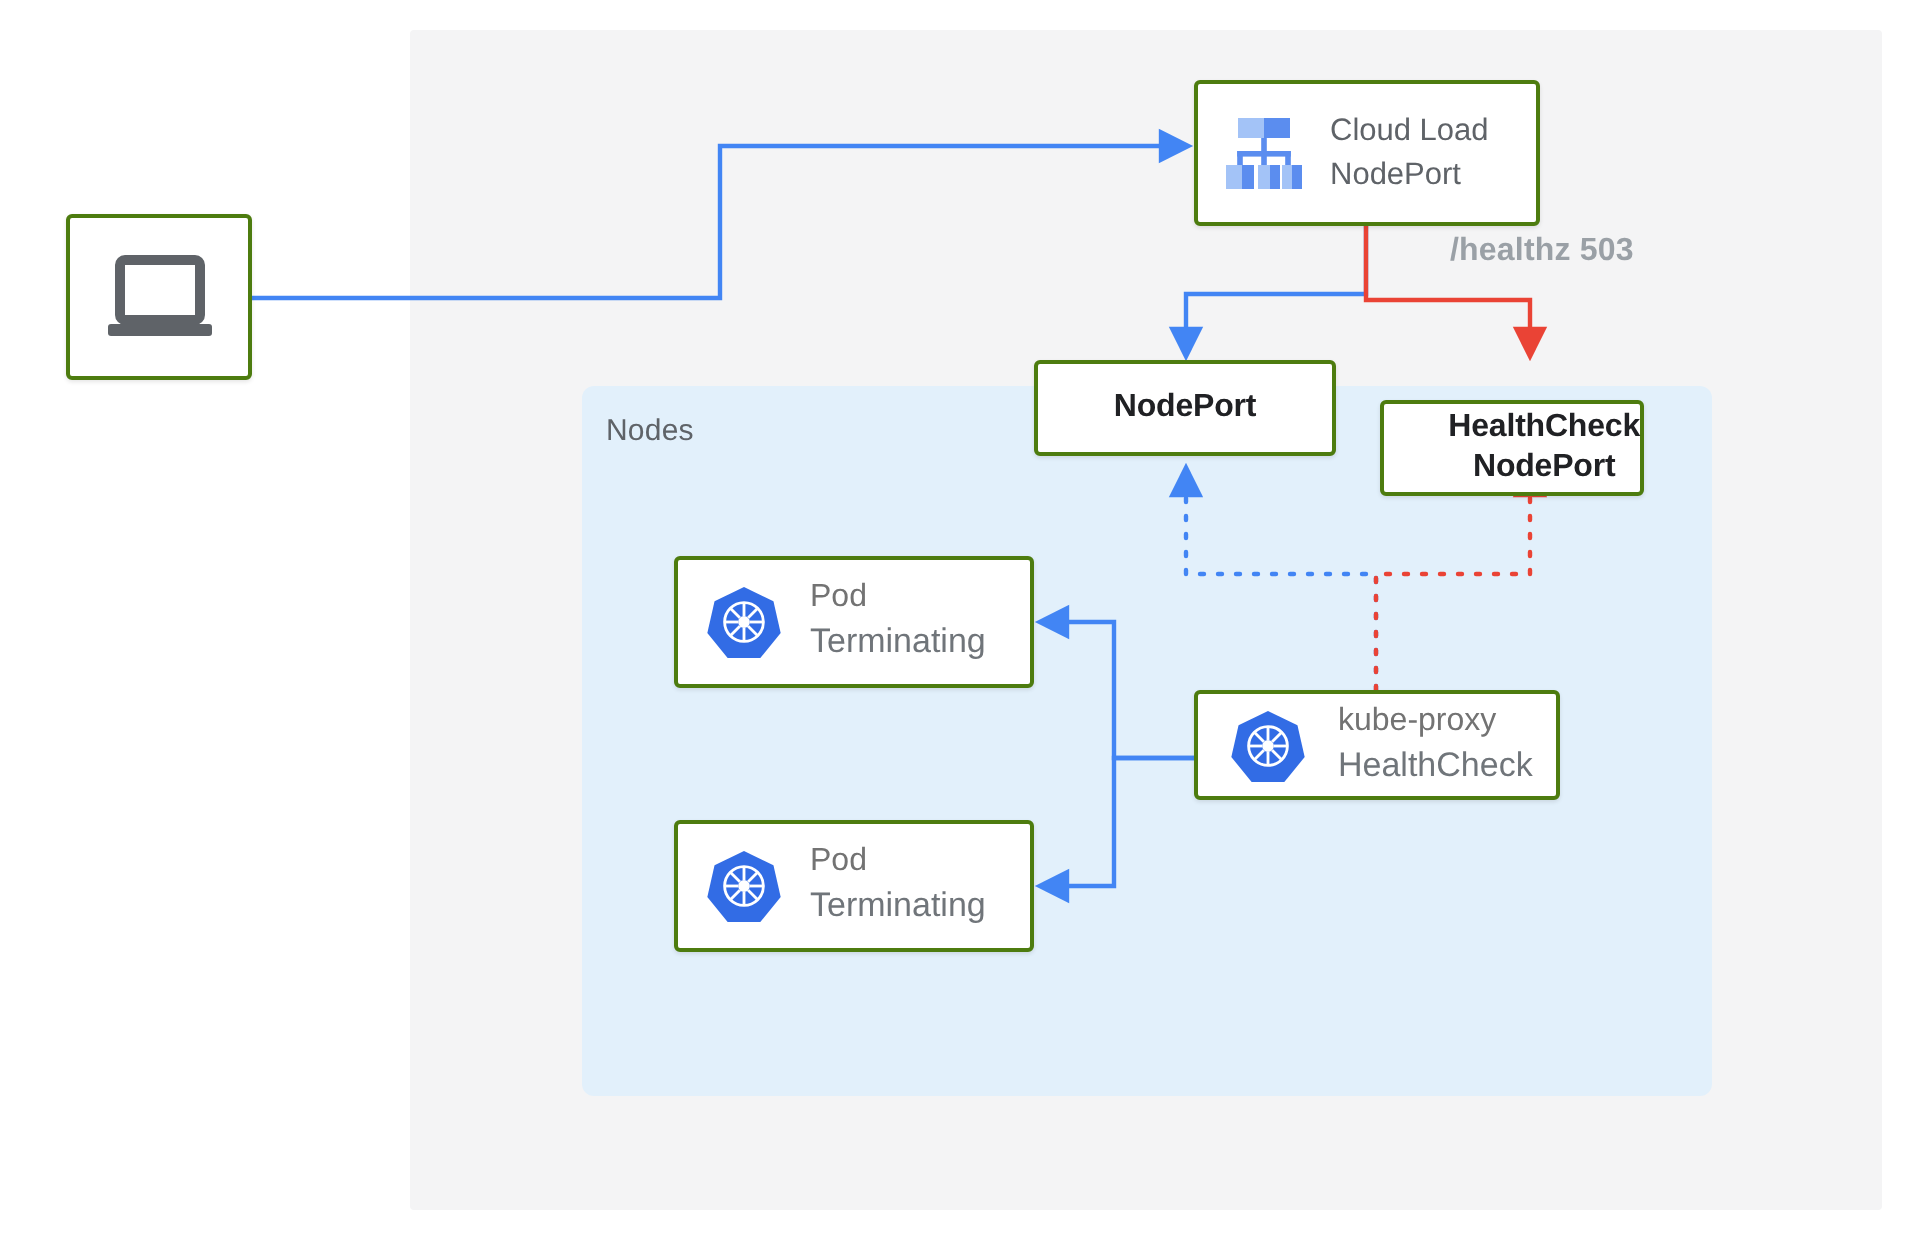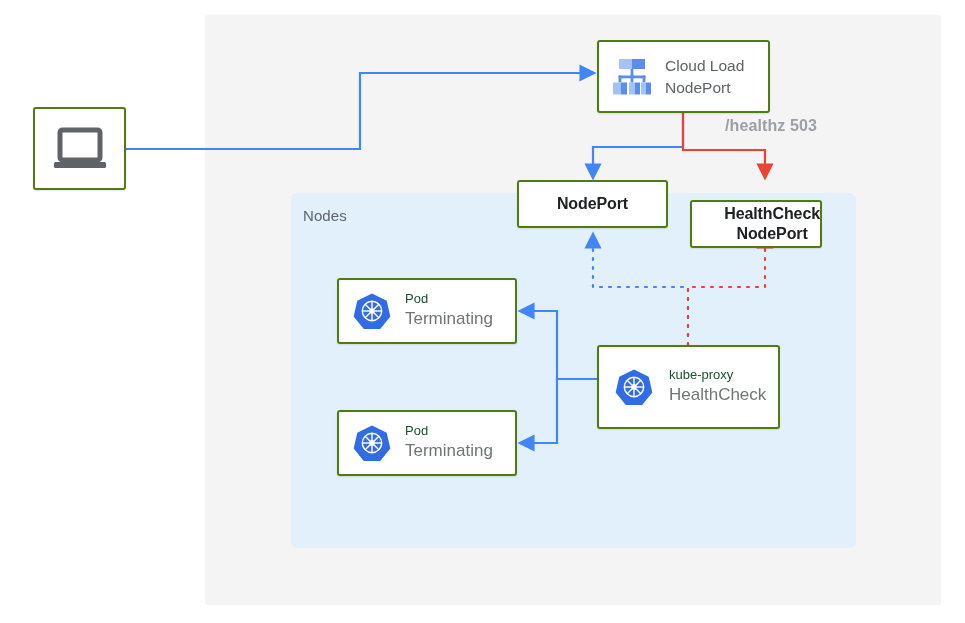--- a/index.html
+++ b/index.html
@@ -53,25 +53,25 @@
     justify-content:flex-end;margin-top:20px;}
   .np-label{font-size:16px;font-weight:bold;color:#202124;
     text-align:center;line-height:1.28;letter-spacing:-.1px;}
 
   
   .card-pod1{left:337px;top:278px;width:180px;height:66px;
     padding-left:14px;gap:14px;}
   .card-pod2{left:337px;top:410px;width:180px;height:66px;
     padding-left:14px;gap:14px;}
   
-  .card-kp{left:597px;top:345px;width:183px;height:84px;
+  .card-kp{left:597px;top:345px;width:183px;height:55px;
     padding-left:16px;gap:16px;}
 
   .two-line{display:flex;flex-direction:column;justify-content:center;}
-  .two-line .t1{font-size:13px;color:#14532d;line-height:1.3;}
+  .two-line .t1{font-size:16px;color:#737373;line-height:1.3;}
   .two-line .t2{font-size:17px;color:#70757a;line-height:1.32;}
 
   .icon{flex:0 0 auto;display:block;}
 </style>
 </head>
 <body>
 
 <div id="stage">
 
   <div class="region-outer"></div>

